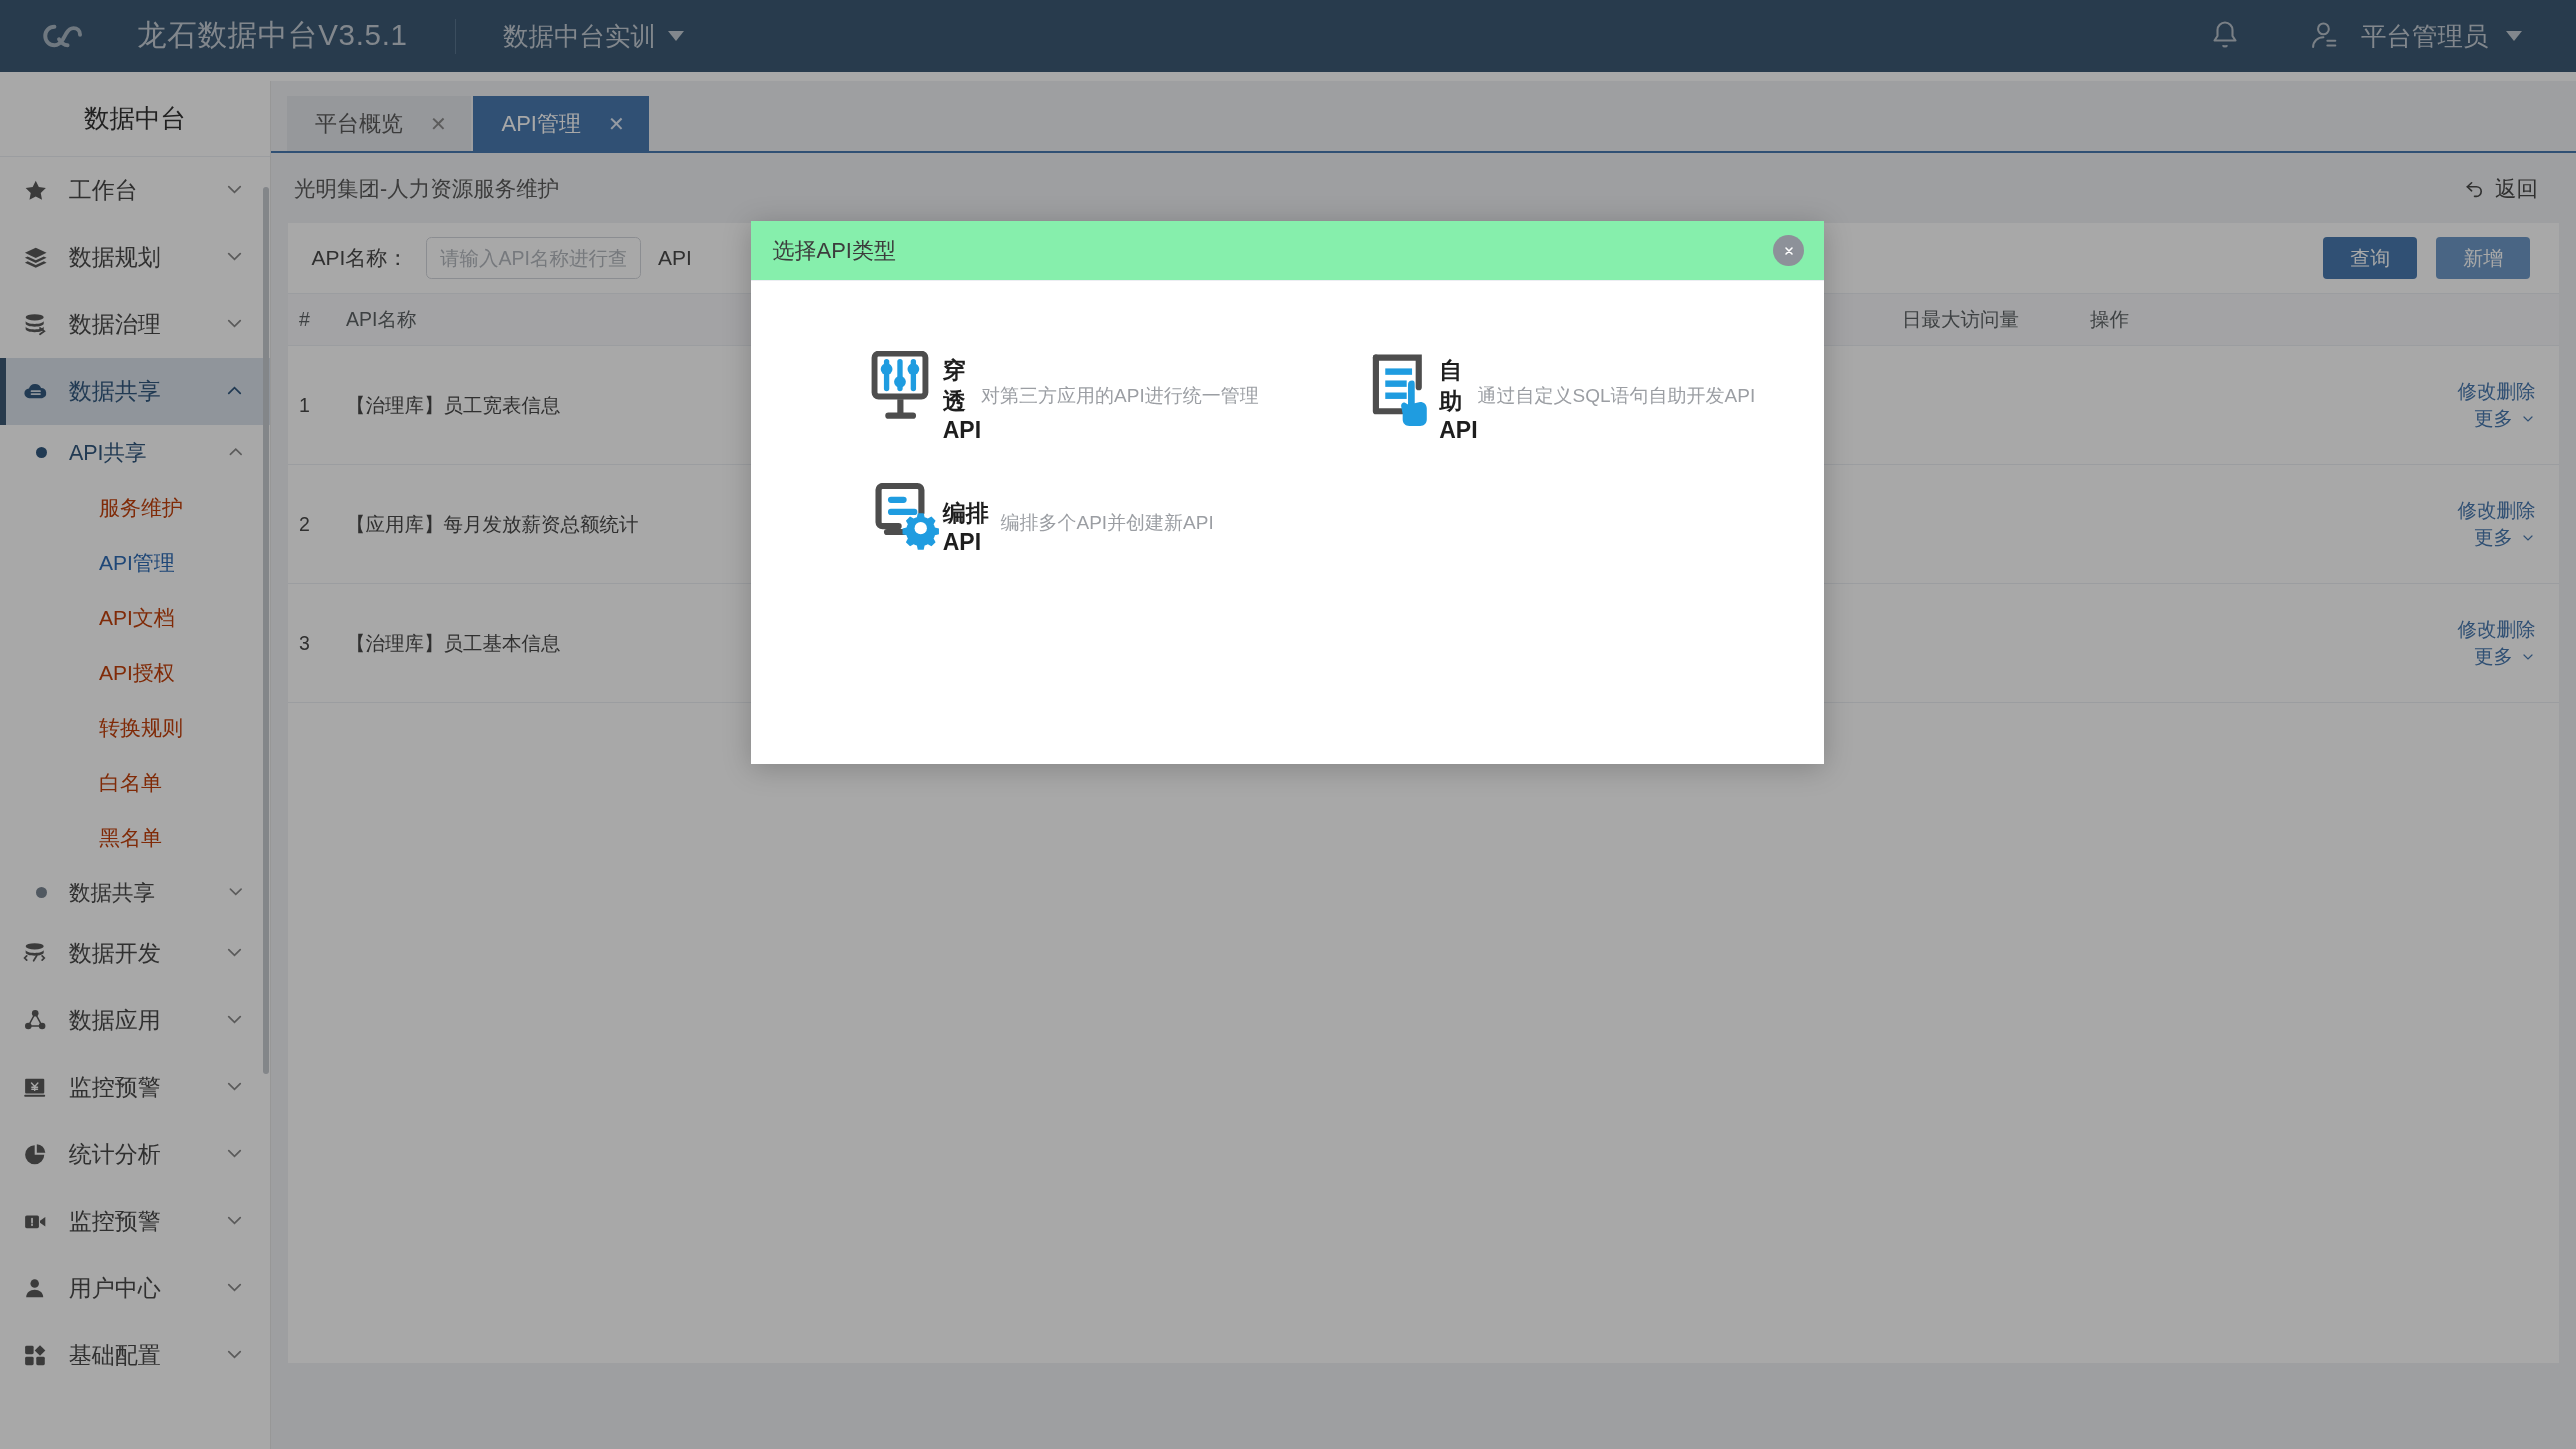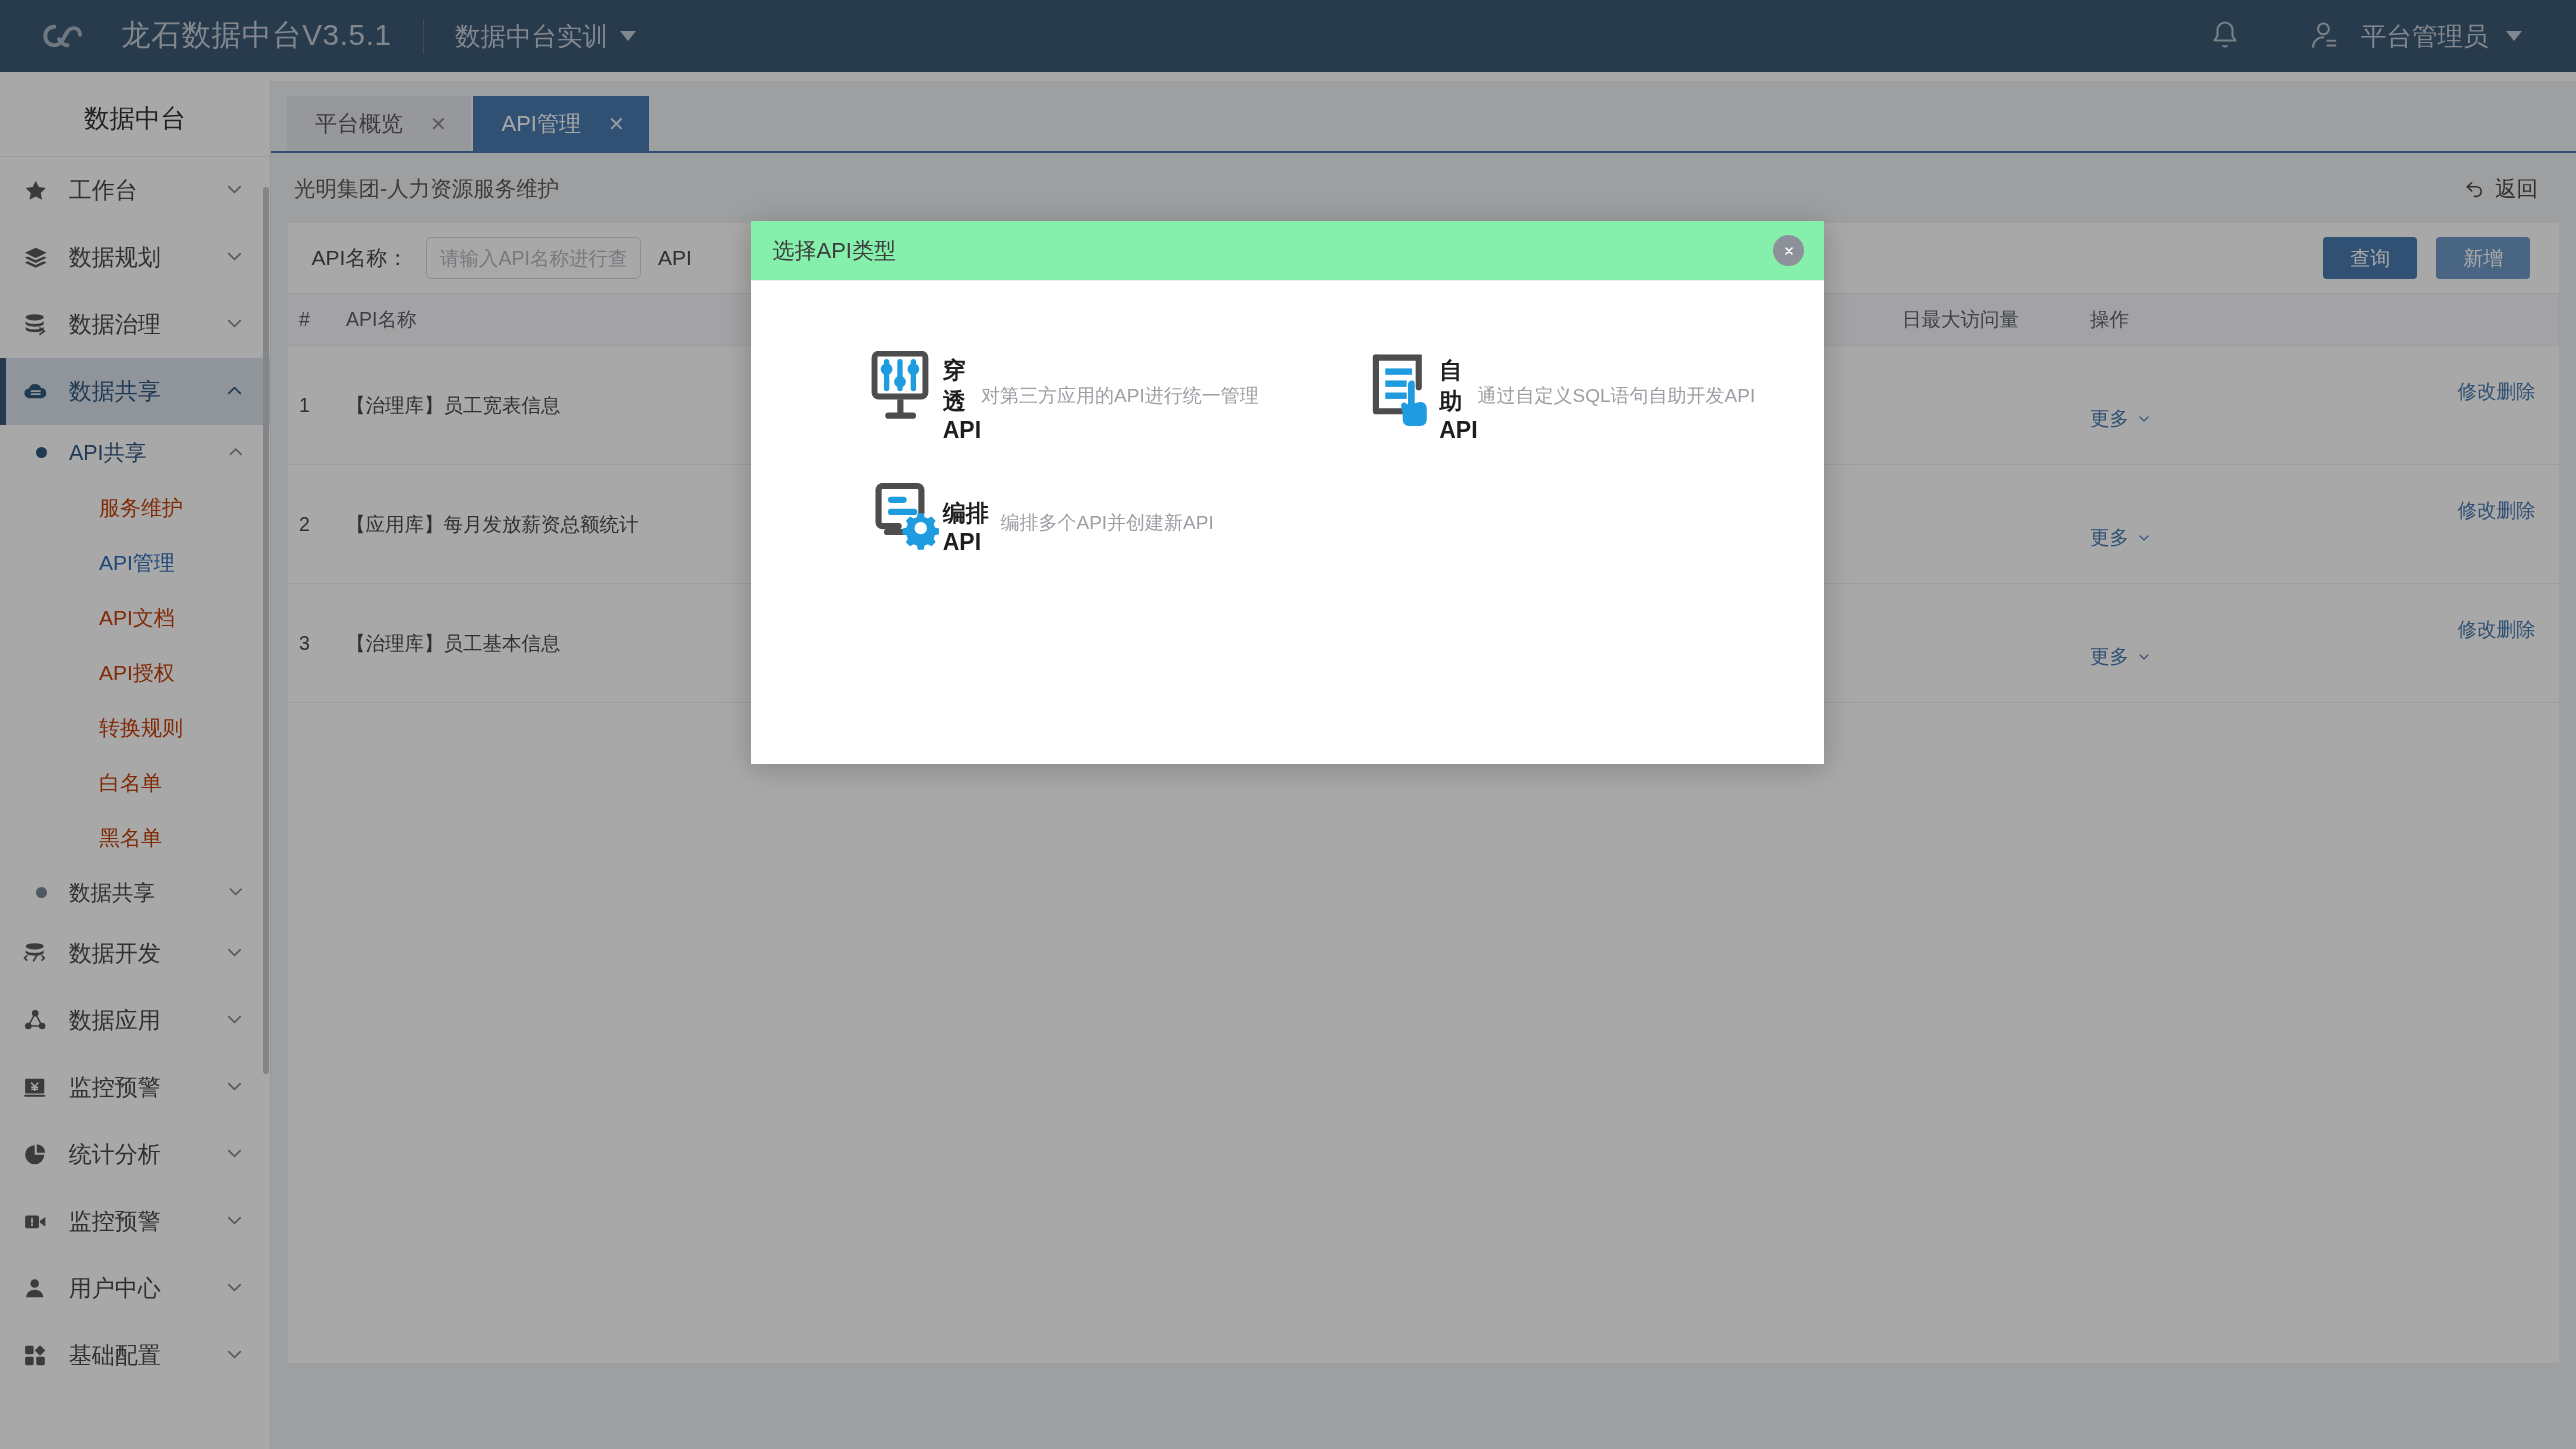--- a/index.html
+++ b/index.html
@@ -8,21 +8,21 @@
     font-family: "Liberation Sans", "DejaVu Sans", sans-serif;
     overflow: hidden;
     background: #ffffff;
   }
   #root { position: relative; width: 2576px; height: 1449px; }
 
   
   .header {
     position: absolute; top: 0; left: 0; width: 2576px; height: 72px;
     background: #3d5a75;
-    display: flex; align-items: center;
+    display: flex; align-items: center; gap: 16px;
   }
   .logo-wrap { width: 121px; display: flex; align-items: center; justify-content: center; }
   .logo-svg { width: 42px; height: 42px; }
   .app-title {
     color: #c6ced6; font-size: 29.5px; letter-spacing: 0.7px; white-space: nowrap;
   }
   .hdr-divider {
     width: 1.3px; height: 35px; background: #5a768f; margin: 0 31px;
   }
   .proj-select { display: flex; align-items: center; gap: 12px; cursor: pointer; }
@@ -146,21 +146,21 @@
     font-size: 19.5px; font-weight: normal; color: #5e6366;
     border-top: 0.7px solid #eceff3; border-bottom: 0.7px solid #eceff3;
     padding: 0 10.7px; white-space: nowrap;
   }
   table.api-table tbody td {
     height: 119px; font-size: 19.5px; color: #4a4a4a; padding: 0 10.7px;
     border-bottom: 0.7px solid #eceff3; vertical-align: middle;
   }
   .ops-cell { text-align: right; padding-right: 23px !important; }
   .ops-line1 { display: flex; justify-content: flex-end; }
-  .ops-line2 { display: flex; }
+  .ops-line2 { display: flex; justify-content: flex-end; }
   .op-link { color: #4a7ab0; cursor: pointer; font-size: 19.5px; }
   .more-link { color: #4a7ab0; cursor: pointer; font-size: 19.5px; display: flex; align-items: center; gap: 6.7px; }
 
   
   .overlay {
     position: absolute; inset: 0; background: rgba(0,0,0,0.34); z-index: 50;
   }
   .modal {
     position: absolute; left: 751px; top: 221px; width: 1073px; height: 543px;
     background: #ffffff; z-index: 60; box-shadow: 0 4px 27px rgba(0,0,0,0.22);

